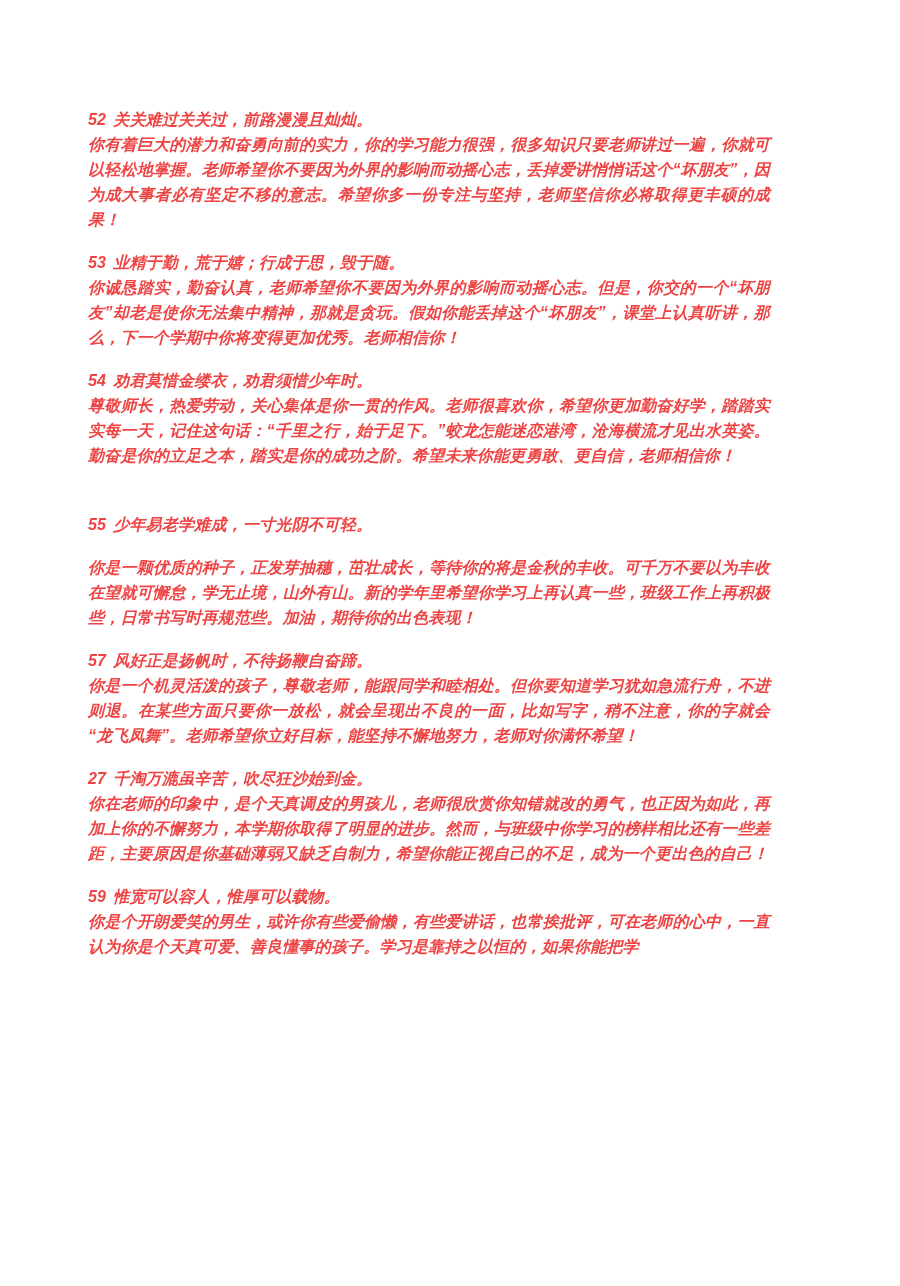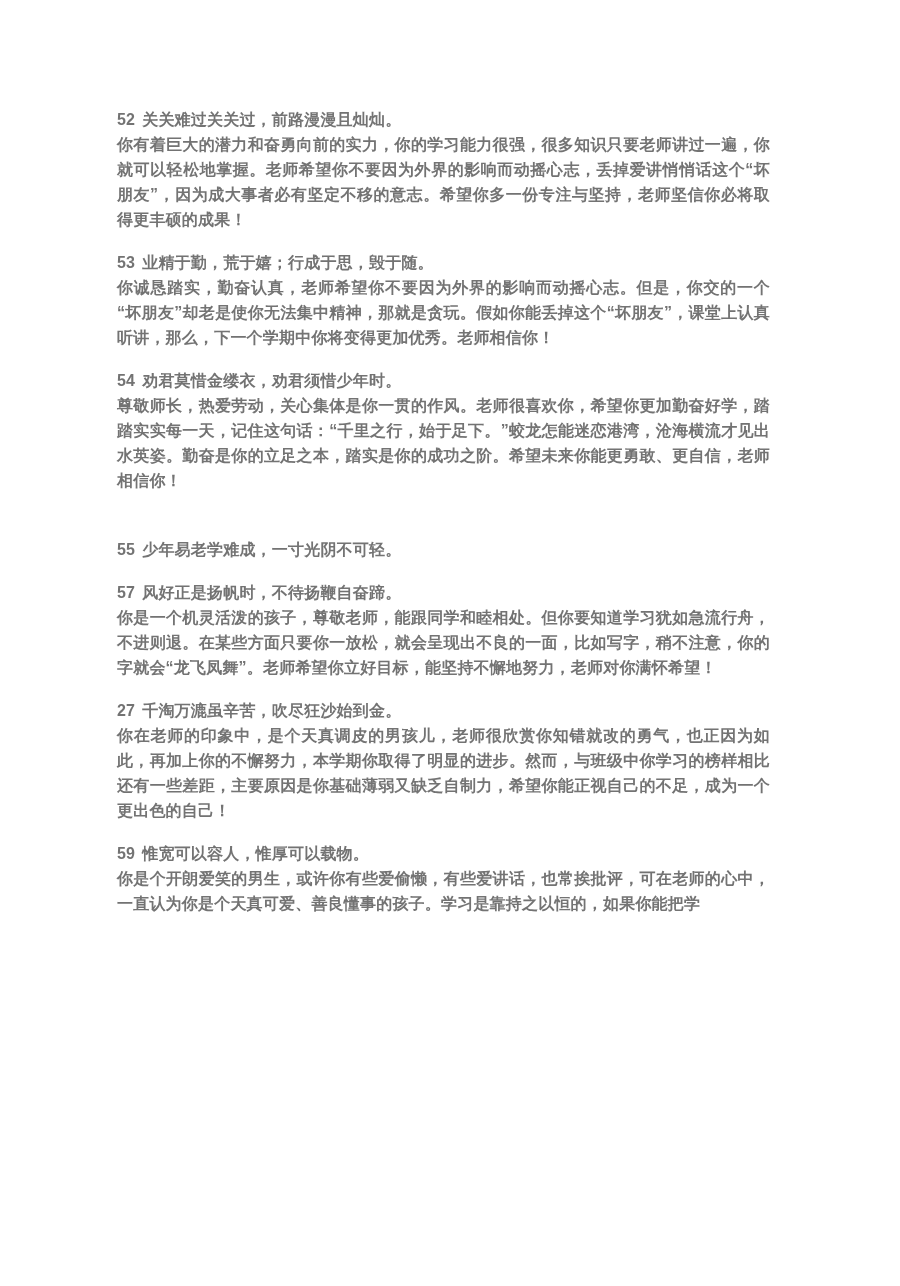--- a/index.html
+++ b/index.html
@@ -6,28 +6,29 @@
     margin: 0;
     padding: 0;
     background: #ffffff;
   }
   .page {
     position: relative;
     width: 900px;
     height: 1286px;
     background: #ffffff;
     box-sizing: border-box;
-    padding: 107px 130px 0 117px;
+    padding: 107px 130px 0 88px;
     overflow: hidden;
     font-family: "Liberation Sans", "DejaVu Sans", sans-serif;
     font-weight: 600;
     font-size: 16px;
     line-height: 25px;
     letter-spacing: 0.2px;
-    color: #737373;
+    color: #ef4444;
+    font-style: italic;
   }
   .entry {
     margin: 0 0 18px 0;
   }
   .entry.gap-large {
     margin-top: 44px;
   }
   .entry-heading,
   .entry-body {
     margin: 0;
@@ -56,20 +57,21 @@
   <article class="entry">
     <p class="entry-heading"><span class="entry-number">54</span><span>劝君莫惜金缕衣，劝君须惜少年时。</span></p>
     <p class="entry-body">尊敬师长，热爱劳动，关心集体是你一贯的作风。老师很喜欢你，希望你更加勤奋好学，踏踏实实每一天，记住这句话：“千里之行，始于足下。”蛟龙怎能迷恋港湾，沧海横流才见出水英姿。勤奋是你的立足之本，踏实是你的成功之阶。希望未来你能更勇敢、更自信，老师相信你！</p>
   </article>
 
   <article class="entry gap-large">
     <p class="entry-heading"><span class="entry-number">55</span><span>少年易老学难成，一寸光阴不可轻。</span></p>
   </article>
 
   <article class="entry">
+    <p class="entry-body">你是一颗优质的种子，正发芽抽穗，茁壮成长，等待你的将是金秋的丰收。可千万不要以为丰收在望就可懈怠，学无止境，山外有山。新的学年里希望你学习上再认真一些，班级工作上再积极些，日常书写时再规范些。加油，期待你的出色表现！</p>
   </article>
 
   <article class="entry">
     <p class="entry-heading"><span class="entry-number">57</span><span>风好正是扬帆时，不待扬鞭自奋蹄。</span></p>
     <p class="entry-body">你是一个机灵活泼的孩子，尊敬老师，能跟同学和睦相处。但你要知道学习犹如急流行舟，不进则退。在某些方面只要你一放松，就会呈现出不良的一面，比如写字，稍不注意，你的字就会“龙飞凤舞”。老师希望你立好目标，能坚持不懈地努力，老师对你满怀希望！</p>
   </article>
 
   <article class="entry">
     <p class="entry-heading"><span class="entry-number">27</span><span>千淘万漉虽辛苦，吹尽狂沙始到金。</span></p>
     <p class="entry-body">你在老师的印象中，是个天真调皮的男孩儿，老师很欣赏你知错就改的勇气，也正因为如此，再加上你的不懈努力，本学期你取得了明显的进步。然而，与班级中你学习的榜样相比还有一些差距，主要原因是你基础薄弱又缺乏自制力，希望你能正视自己的不足，成为一个更出色的自己！</p>

